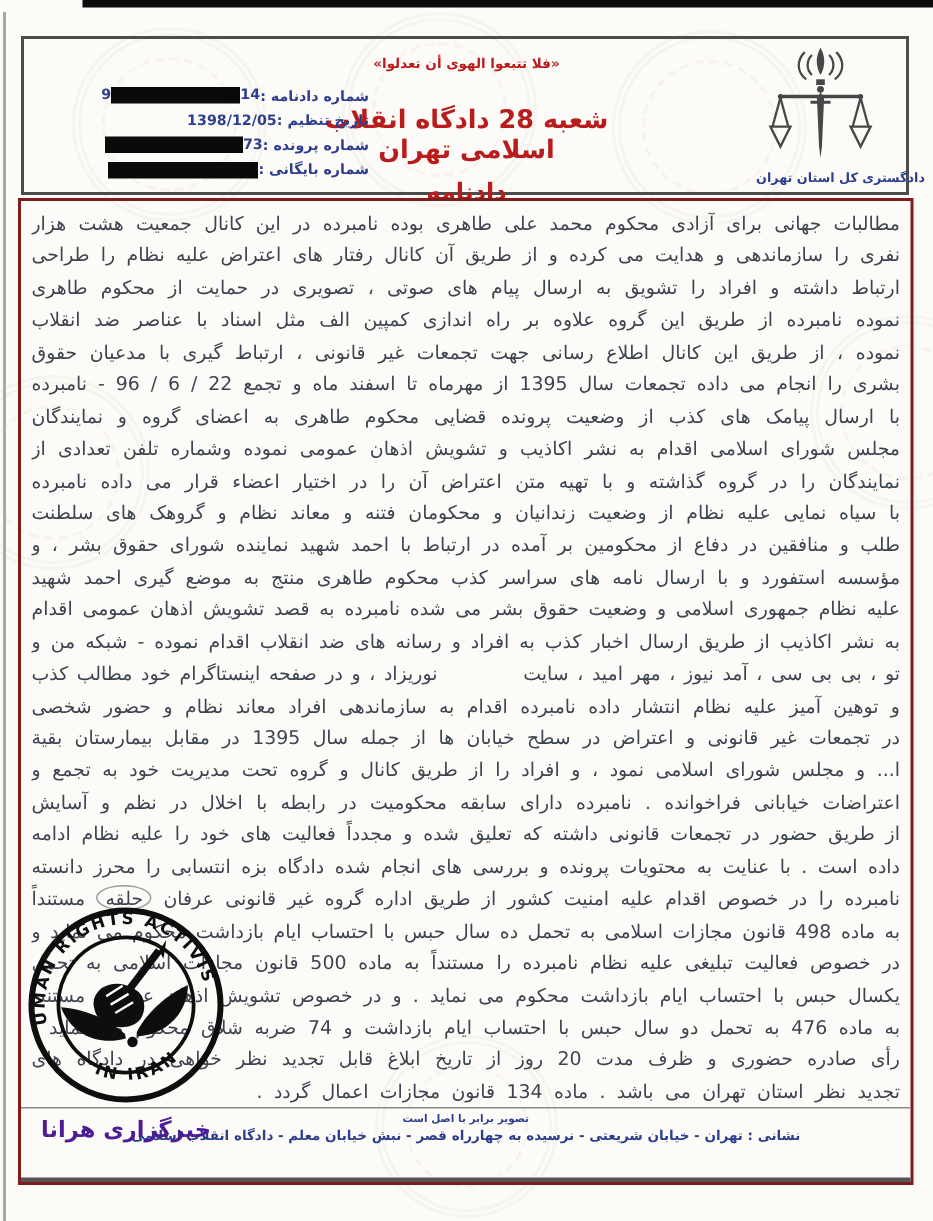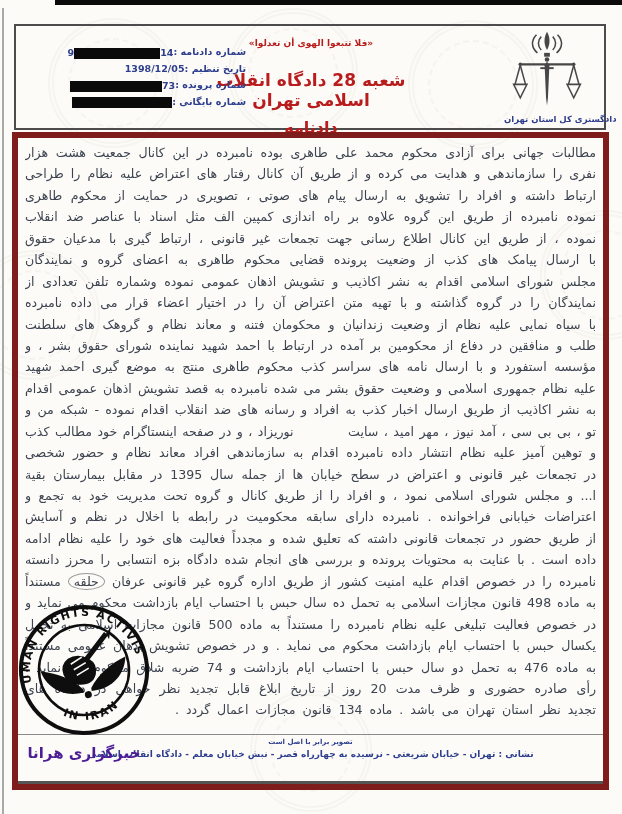--- a/index.html
+++ b/index.html
@@ -26,33 +26,33 @@
     position:absolute;left:14px;top:24px;width:592px;height:106px;
     border:2px solid #4c4c4c;background:transparent;box-sizing:border-box;
   }
   .emblem-wrap{position:absolute;right:14px;top:3px;width:86px;text-align:center;}
   .emblem-wrap svg{display:block;margin:0 auto;}
   .emblem-caption{font-size:8.5px;font-weight:bold;color:#2e3e8e;white-space:nowrap;margin-top:1px;}
   .center-head{position:absolute;left:170px;top:10px;width:250px;text-align:center;color:#b91c1c;direction:rtl;}
   .verse{font-size:9px;font-weight:bold;margin-top:2px;}
   .court-title{font-size:17px;font-weight:bold;margin-top:22px;}
   .doc-title{font-size:16px;font-weight:bold;margin-top:8px;}
-  .fields{position:absolute;left:30px;top:18px;width:200px;direction:rtl;text-align:right;color:#2e3e8e;}
+  .fields{position:absolute;left:30px;top:30px;width:200px;direction:rtl;text-align:right;color:#2e3e8e;}
   .hf-row{font-size:9.5px;font-weight:bold;line-height:16px;white-space:nowrap;}
   .hf-label{display:inline-block;}
   .hf-val{display:inline-block;direction:ltr;unicode-bidi:embed;vertical-align:middle;}
   .bar{display:inline-block;background:#0a0a0a;height:11px;vertical-align:middle;}
   .hf-row:nth-child(1) .bar{width:86px;}
   .hf-row:nth-child(3) .bar{width:92px;}
   .hf-row:nth-child(4) .bar{width:100px;}
 
   
   .doc-box{
     position:absolute;left:12px;top:132px;width:597px;height:658px;
-    border:6px solid #7f1d1d;box-sizing:border-box;
+    border:2px solid #7f1d1d;box-sizing:border-box;
   }
   .body-text{padding:4px 7px 0 7px;direction:rtl;}
   .line{
     font-size:12.6px;line-height:21.45px;height:21.45px;overflow:hidden;
     text-align:justify;text-align-last:justify;-moz-text-align-last:justify;
     direction:rtl;word-spacing:1px;
   }
   .line.indent-left{margin-left:150px;}
   .oval{
     display:inline-block;border:1.5px solid #9a9a9a;border-radius:50%;
@@ -136,20 +136,21 @@
       </div>
   </div>
 
   <div class="doc-box">
     <div class="body-text" id="body-text">
         <div class="line">مطالبات جهانی برای آزادی محکوم محمد علی طاهری بوده نامبرده در این کانال جمعیت هشت هزار</div>
         <div class="line">نفری را سازماندهی و هدایت می کرده و از طریق آن کانال رفتار های اعتراض علیه نظام را طراحی</div>
         <div class="line">ارتباط داشته و افراد را تشویق به ارسال پیام های صوتی ، تصویری در حمایت از محکوم طاهری</div>
         <div class="line">نموده نامبرده از طریق این گروه علاوه بر راه اندازی کمپین الف مثل اسناد با عناصر ضد انقلاب</div>
         <div class="line">نموده ، از طریق این کانال اطلاع رسانی جهت تجمعات غیر قانونی ، ارتباط گیری با مدعیان حقوق</div>
+        <div class="line">بشری را انجام می داده تجمعات سال 1395 از مهرماه تا اسفند ماه و تجمع 22 / 6 / 96 - نامبرده</div>
         <div class="line">با ارسال پیامک های کذب از وضعیت پرونده قضایی محکوم طاهری به اعضای گروه و نمایندگان</div>
         <div class="line">مجلس شورای اسلامی اقدام به نشر اکاذیب و تشویش اذهان عمومی نموده وشماره تلفن تعدادی از</div>
         <div class="line">نمایندگان را در گروه گذاشته و با تهیه متن اعتراض آن را در اختیار اعضاء قرار می داده نامبرده</div>
         <div class="line">با سیاه نمایی علیه نظام از وضعیت زندانیان و محکومان فتنه و معاند نظام و گروهک های سلطنت</div>
         <div class="line">طلب و منافقین در دفاع از محکومین بر آمده در ارتباط با احمد شهید نماینده شورای حقوق بشر ، و</div>
         <div class="line">مؤسسه استفورد و با ارسال نامه های سراسر کذب محکوم طاهری منتج به موضع گیری احمد شهید</div>
         <div class="line">علیه نظام جمهوری اسلامی و وضعیت حقوق بشر می شده نامبرده به قصد تشویش اذهان عمومی اقدام</div>
         <div class="line">به نشر اکاذیب از طریق ارسال اخبار کذب به افراد و رسانه های ضد انقلاب اقدام نموده - شبکه من و</div>
         <div class="line">تو ، بی بی سی ، آمد نیوز ، مهر امید ، سایت&nbsp;&nbsp;&nbsp;&nbsp;&nbsp;&nbsp;&nbsp;&nbsp;&nbsp;&nbsp;نوریزاد ، و در صفحه اینستاگرام خود مطالب کذب</div>
         <div class="line">و توهین آمیز علیه نظام انتشار داده نامبرده اقدام به سازماندهی افراد معاند نظام و حضور شخصی</div>

